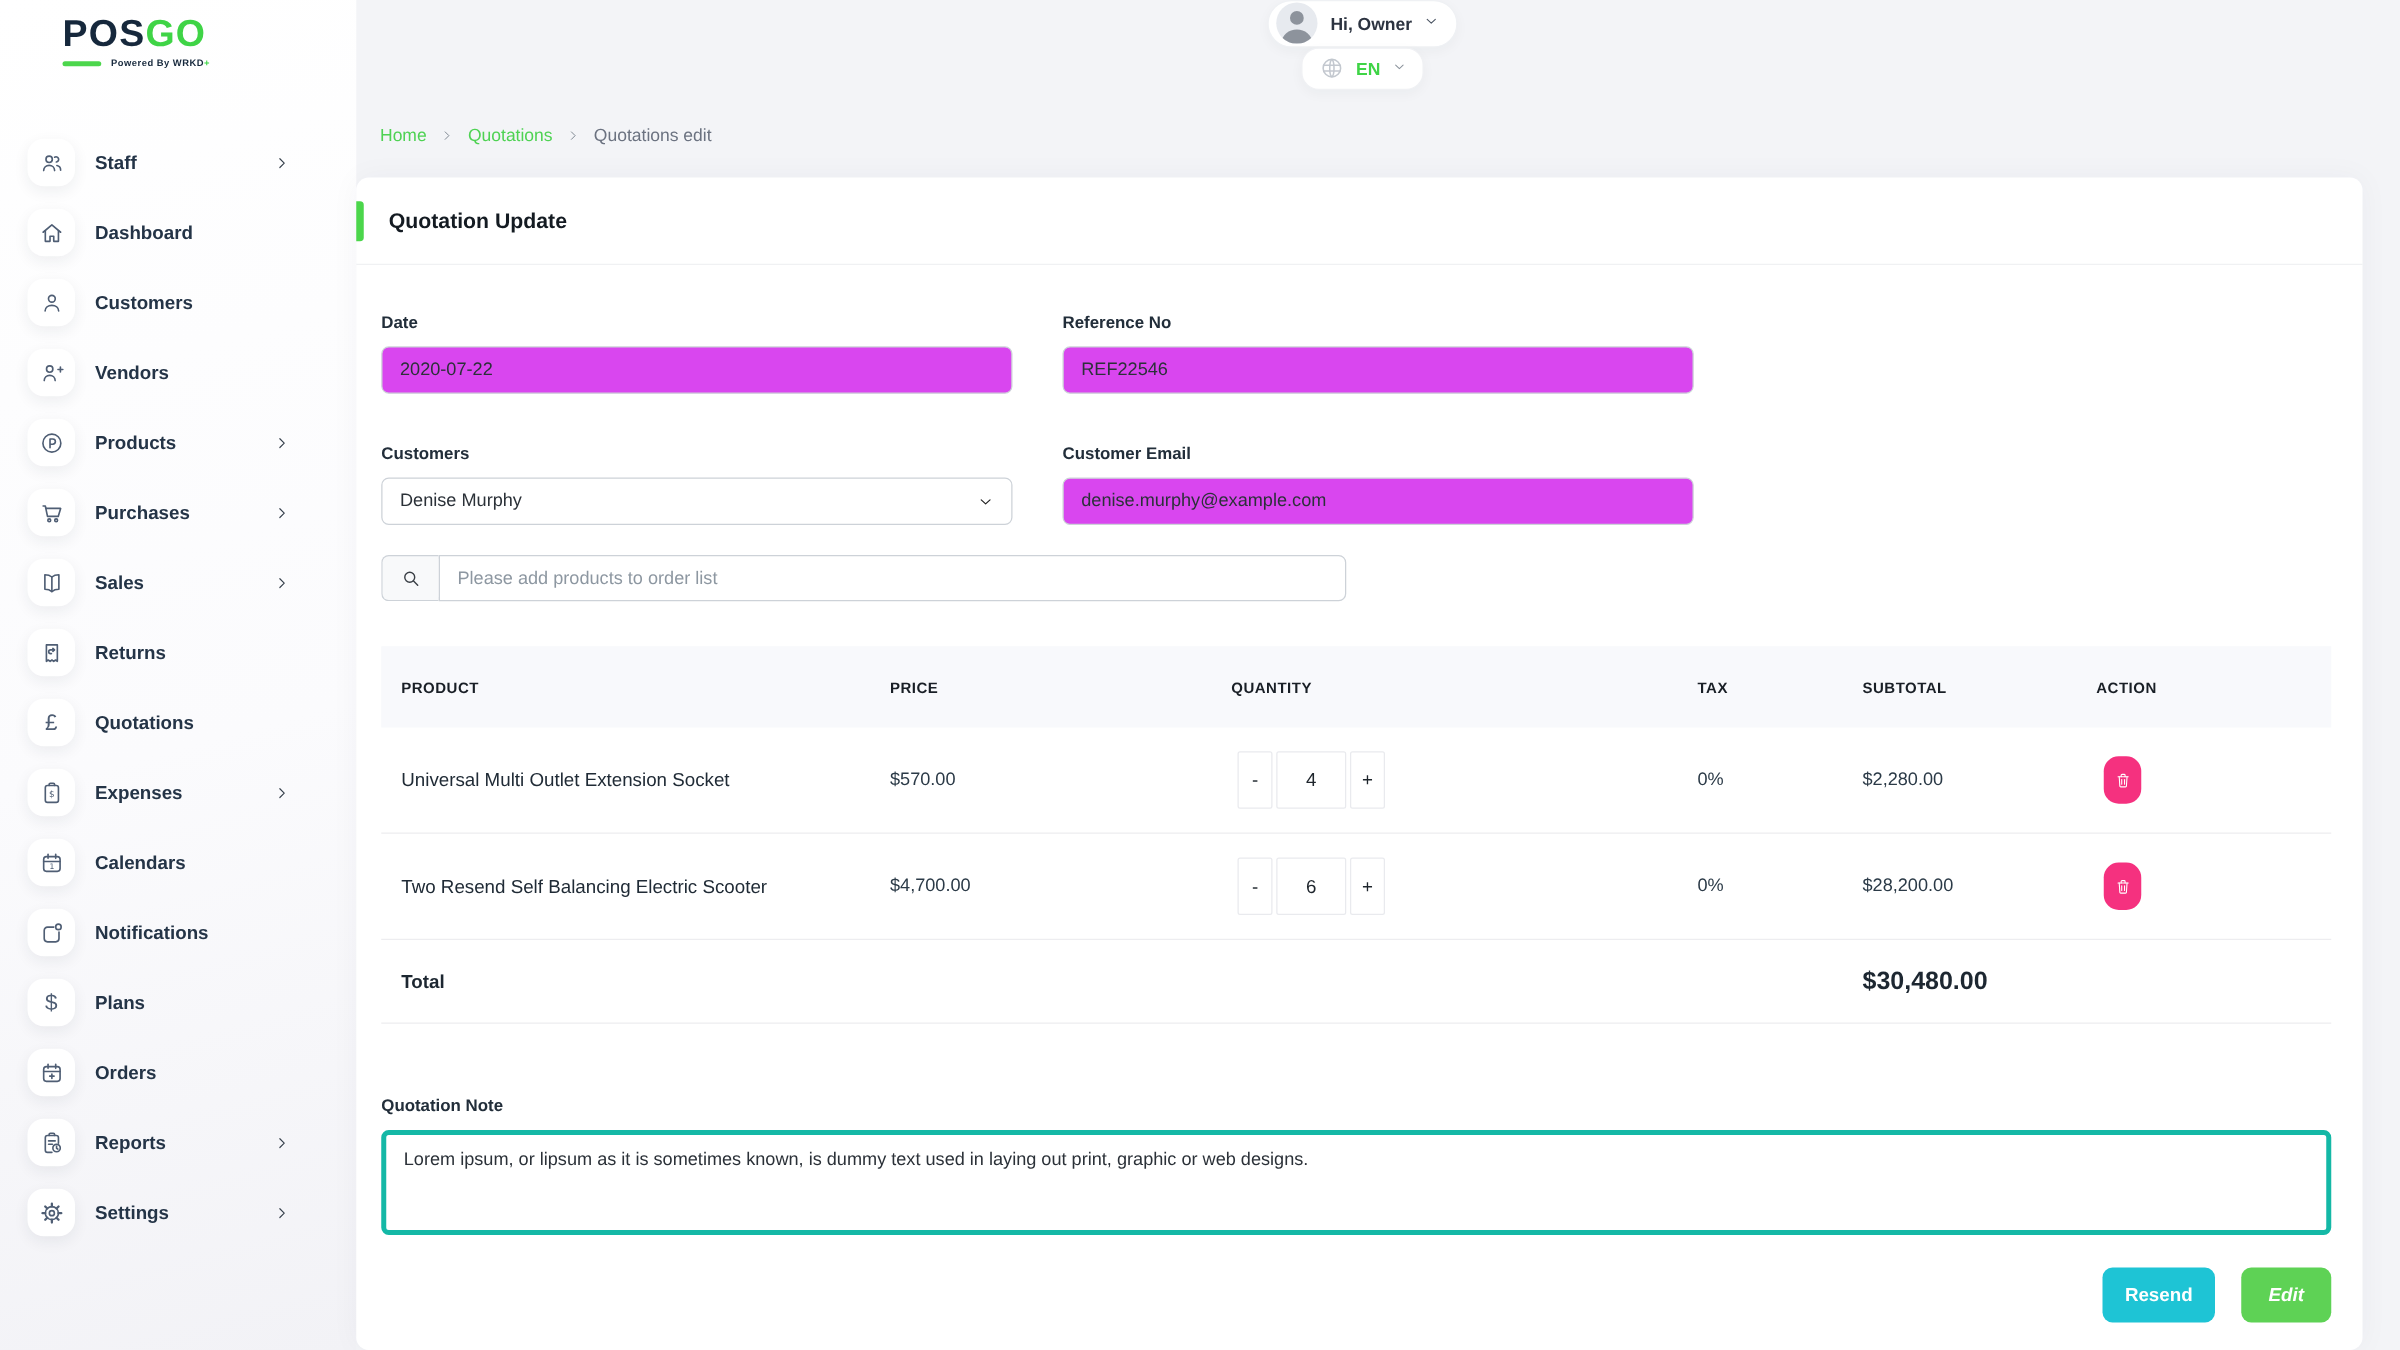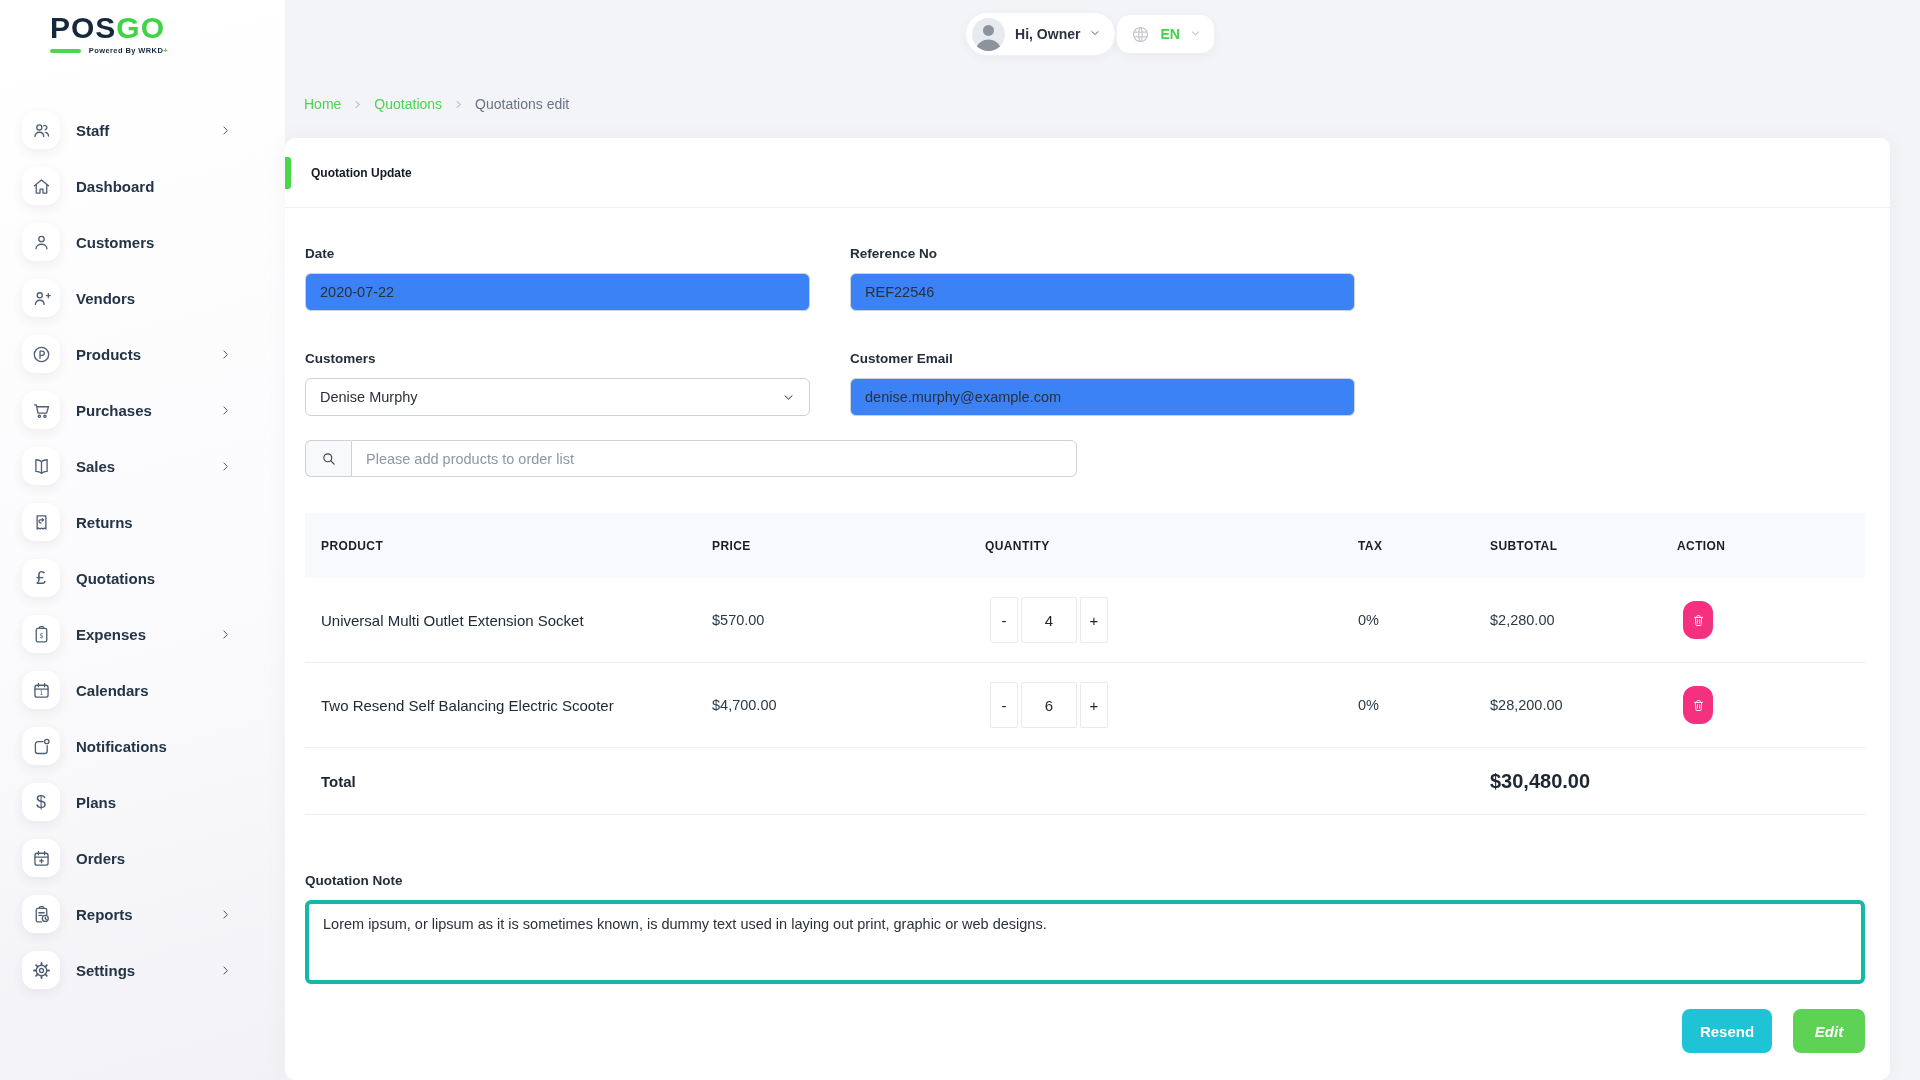--- a/index.html
+++ b/index.html
@@ -37,21 +37,21 @@
     display: flex; align-items: center; justify-content: center; flex: 0 0 38px;
   }
   .tile svg { stroke: #4f5e74; fill: none; stroke-width: 1.5; stroke-linecap: round; stroke-linejoin: round; }
   .tile .glyph { font-size: 18px; color: #4f5e74; font-weight: 500; line-height: 1; }
   .mlabel { margin-left: 16px; font-size: 15px; font-weight: 600; color: #243447; }
   .mchev { margin-left: auto; display: flex; }
   .mchev svg { stroke: #39434f; fill: none; stroke-width: 1.7; stroke-linecap: round; stroke-linejoin: round; }
 
   
   .main { flex: 1; display: flex; flex-direction: column; }
-  .topbar { height: 72px; display: flex; align-items: center; justify-content: center; padding: 0 31px 0 6px; }
+  .topbar { height: 72px; display: flex; align-items: center; justify-content: flex-end; padding: 0 31px 0 6px; flex-direction: column; }
   .user-pill {
     display: inline-flex; align-items: center; height: 44px; border-radius: 22px;
     background: #fff; border: 1px solid #eff1f4; box-shadow: 0 3px 10px rgba(30,40,60,.04);
     padding: 0 14px 0 6px; cursor: pointer;
   }
   .avatar { width: 33px; height: 33px; border-radius: 50%; background: #e7eaef; overflow: hidden; display:flex; align-items:flex-end; justify-content:center; }
   .user-name { margin: 0 9px 0 10px; font-size: 14px; font-weight: 600; color: #2c3340; }
   .chev-sm svg { stroke: #4b5563; fill: none; stroke-width: 1.8; stroke-linecap: round; stroke-linejoin: round; }
   .lang-pill {
     display: inline-flex; align-items: center; height: 40px; border-radius: 14px;
@@ -69,30 +69,30 @@
   .bc-current { color: #6b7280; }
 
   
   .card {
     margin: 26px 30px 0 0; width: 1605px; height: 990px;
     background: #fff; border-radius: 10px; box-shadow: 0 0 24px rgba(40,50,70,.04);
     position: relative;
   }
   .card-head { height: 70px; border-bottom: 1px solid #f0f1f3; display: flex; align-items: center; padding-left: 26px; position: relative; }
   .accent-bar { position: absolute; left: 0; top: 19px; width: 6px; height: 32px; background: #4bd64b; border-radius: 0 3px 3px 0; }
-  .card-title { font-size: 12px; font-weight: 700; color: #141b22; }
+  .card-title { font-size: 17px; font-weight: 700; color: #141b22; }
 
   .card-body { padding: 38px 25px 0 20px; }
 
   .form-grid { display: grid; grid-template-columns: 505px 505px; column-gap: 27px; row-gap: 34px; gap: 40px; }
   .field-label { display: block; font-size: 13.5px; font-weight: 700; color: #222e3a; margin-bottom: 12px; }
   .text-input {
     width: 100%; height: 38px; border: 1px solid #cdd2d8; border-radius: 6px;
     padding: 0 14px; font-size: 14.5px; color: #2b3138; font-family: "Liberation Sans", sans-serif;
-    background: #3b82f6; outline: none;
+    background: #d946ef; outline: none;
   }
   .select-box {
     width: 100%; height: 38px; border: 1px solid #cdd2d8; border-radius: 6px;
     padding: 0 14px; font-size: 14.5px; color: #2b3138; background: #fff;
     display: flex; align-items: center; justify-content: space-between; cursor: pointer;
   }
   .select-box svg { stroke: #222; fill: none; stroke-width: 1.8; stroke-linecap: round; stroke-linejoin: round; }
 
   .search-group { margin-top: 24px; width: 772px; display: flex; }
   .search-addon {

